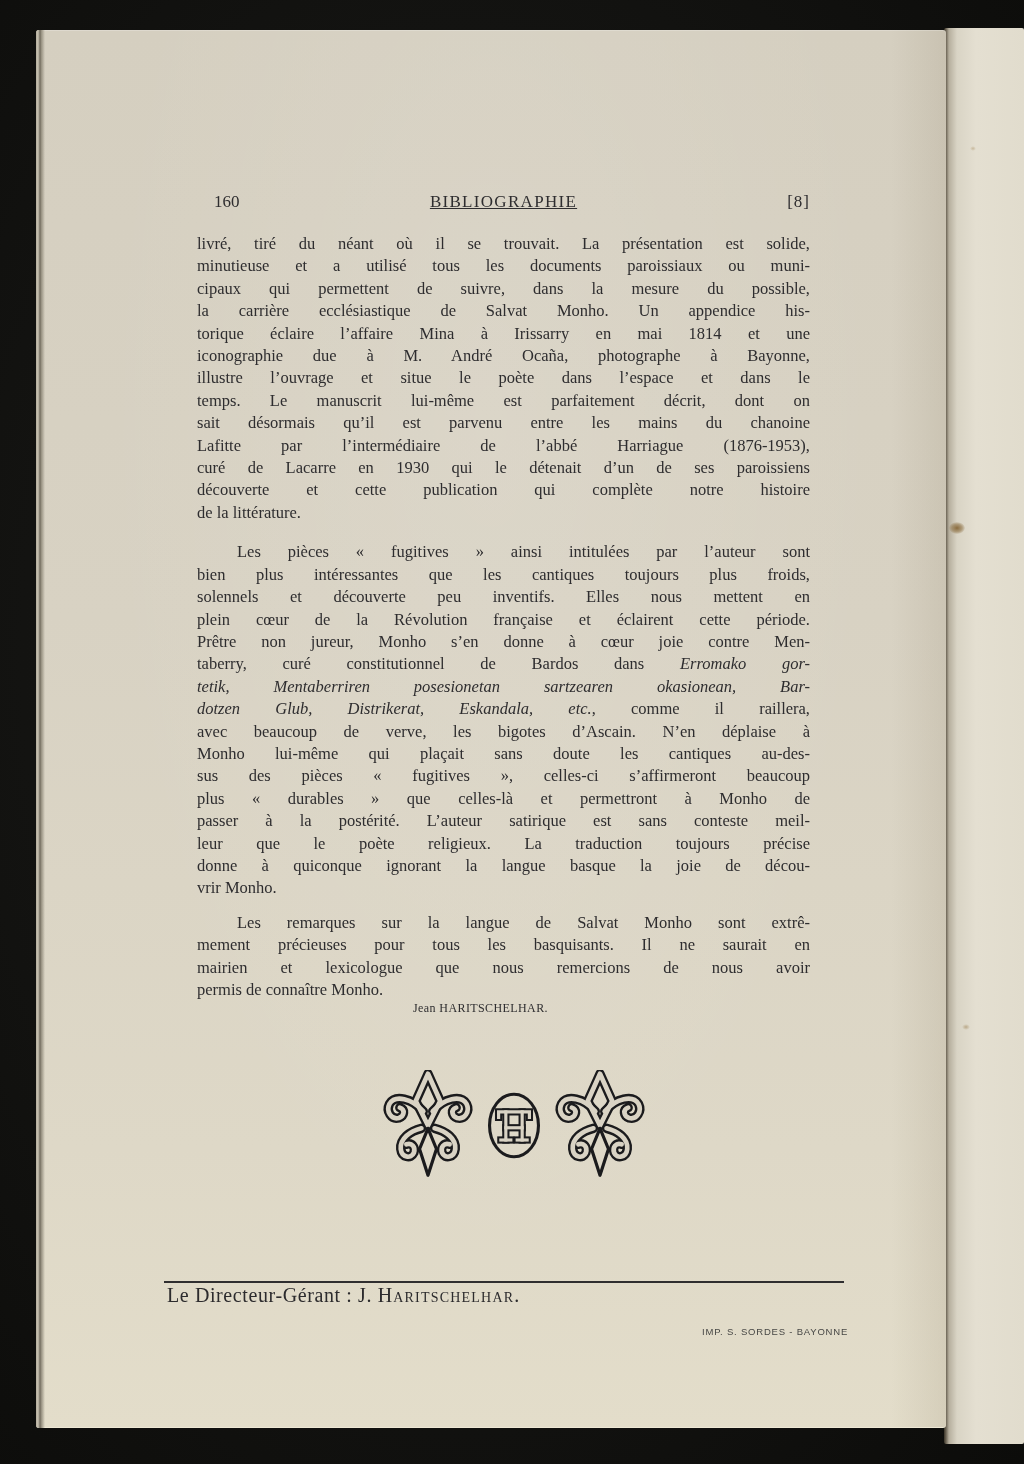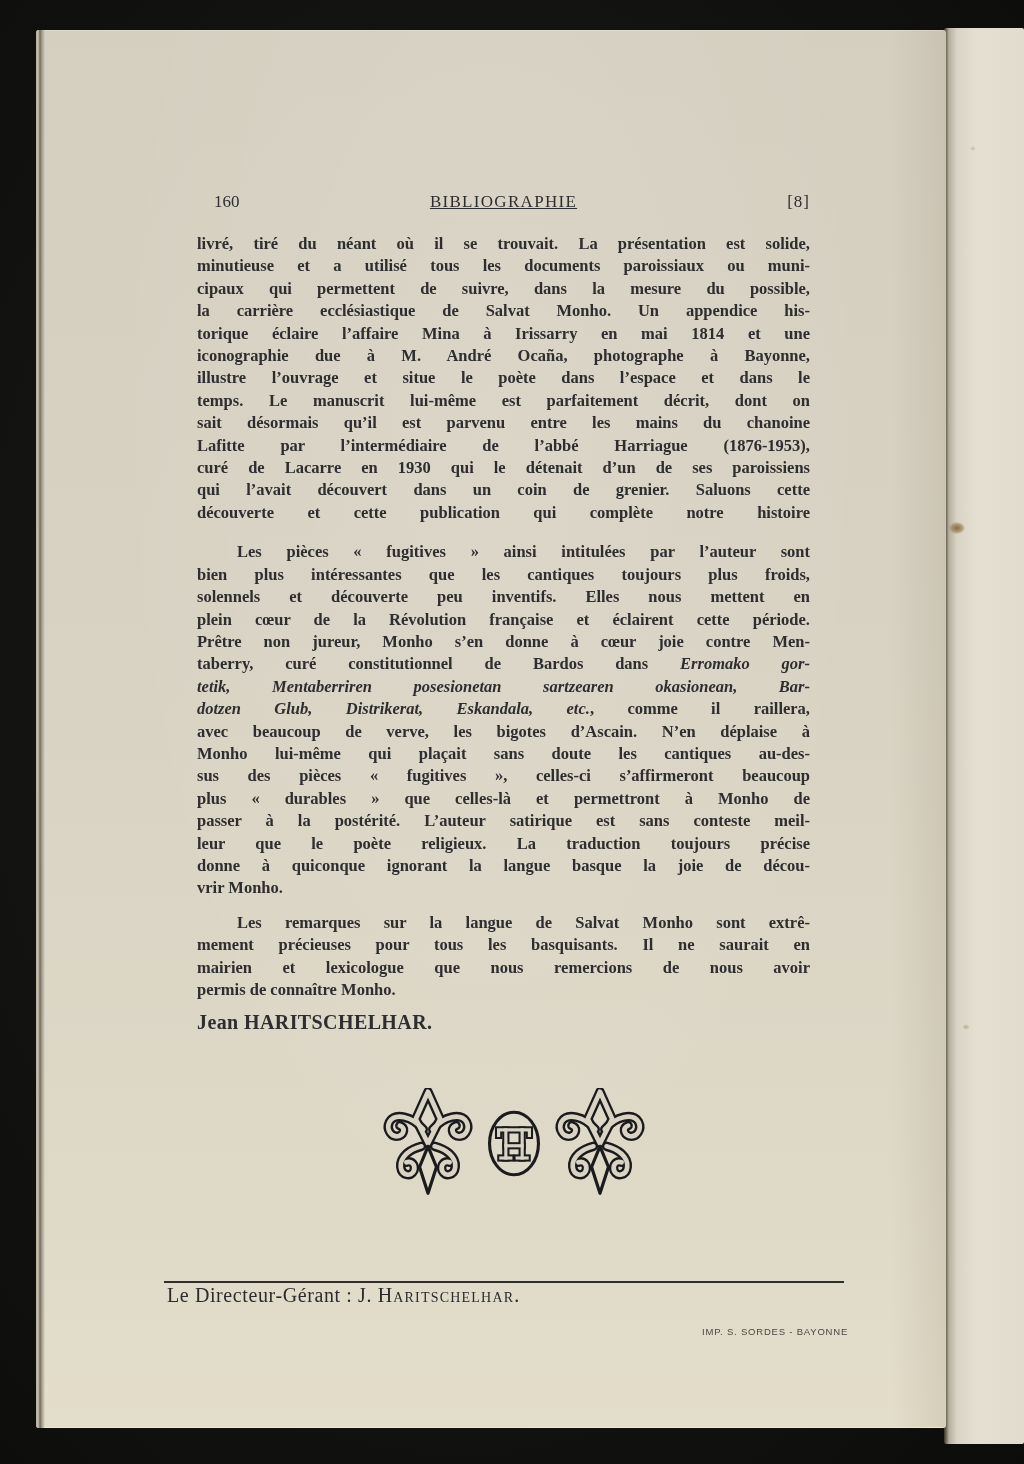--- a/index.html
+++ b/index.html
@@ -28,29 +28,29 @@
         color:#2e2d2f;}
   .page::before{content:"";position:absolute;left:0;top:0;bottom:0;width:9px;
         background:linear-gradient(90deg,#b3ac9b 0px,#c8c2b2 2px,#736d5f 4px,#9b9585 5.5px,rgba(216,210,195,0) 9px);
         border-radius:3px 0 0 3px;}
 
   .running-head{position:absolute;left:161px;top:162px;width:613px;height:24px;font-size:17px;}
   .rh-num{position:absolute;left:4px;top:0;margin-left:13px;}
   .rh-title{position:absolute;left:50%;top:0;transform:translateX(-50%);letter-spacing:1.3px;text-decoration:underline;}
   .rh-ref{position:absolute;right:0;top:0;letter-spacing:1px;}
 
-  .content{position:absolute;left:161px;top:203px;width:613px;font-weight:bold;}
+  .content{position:absolute;left:161px;top:203px;width:613px;}
   .line{font-size:16.5px;line-height:22.4px;text-align:justify;text-align-last:justify;white-space:normal;}
   .line.last{text-align-last:left;}
   .para.indent .line.first{text-indent:40px;}
   .para + .para{margin-top:17px;}
   .para.p3{margin-top:12px;}
   .it{font-style:italic;}
 
-  .signature{margin-top:10px;text-align:left;padding-right:46px;font-size:20px;letter-spacing:.4px;}
+  .signature{text-align:center;padding-right:46px;font-size:12px;letter-spacing:.4px;}
 
   .ornament{margin-top:54px;margin-left:20px;display:flex;justify-content:center;align-items:center;gap:10px;}
   .ornament svg{display:block;}
   .o-black{stroke:#1b1b1d;stroke-width:10;fill:none;}
   .o-paper{stroke:#d9d3c4;stroke-width:5;fill:none;}
   .o-line{stroke:#1b1b1d;stroke-width:3.4;fill:none;stroke-linejoin:round;}
   .m-black{stroke:#1b1b1d;stroke-width:8;fill:none;}
   .m-paper{stroke:#d9d3c4;stroke-width:3.5;fill:none;}
 
   .footer-rule{position:absolute;left:128px;top:1251px;width:680px;height:1.6px;background:#2f2e2f;}
@@ -107,22 +107,22 @@
             <div class="line"><span>minutieuse et a utilisé tous les documents paroissiaux ou muni-</span></div>
             <div class="line"><span>cipaux qui permettent de suivre, dans la mesure du possible,</span></div>
             <div class="line"><span>la carrière ecclésiastique de Salvat Monho. Un appendice his-</span></div>
             <div class="line"><span>torique éclaire l’affaire Mina à Irissarry en mai 1814 et une</span></div>
             <div class="line"><span>iconographie due à M. André Ocaña, photographe à Bayonne,</span></div>
             <div class="line"><span>illustre l’ouvrage et situe le poète dans l’espace et dans le</span></div>
             <div class="line"><span>temps. Le manuscrit lui-même est parfaitement décrit, dont on</span></div>
             <div class="line"><span>sait désormais qu’il est parvenu entre les mains du chanoine</span></div>
             <div class="line"><span>Lafitte par l’intermédiaire de l’abbé Harriague (1876-1953),</span></div>
             <div class="line"><span>curé de Lacarre en 1930 qui le détenait d’un de ses paroissiens</span></div>
-            <div class="line"><span>qui l’avait découvert dans un coin de grenier. Saluons cette</span></div>
             <div class="line"><span>découverte et cette publication qui complète notre histoire</span></div>
+            <div class="line last"><span>de la littérature.</span></div>
           </div>
           <div class="para indent p2">
             <div class="line first"><span>Les pièces « fugitives » ainsi intitulées par l’auteur sont</span></div>
             <div class="line"><span>bien plus intéressantes que les cantiques toujours plus froids,</span></div>
             <div class="line"><span>solennels et découverte peu inventifs. Elles nous mettent en</span></div>
             <div class="line"><span>plein cœur de la Révolution française et éclairent cette période.</span></div>
             <div class="line"><span>Prêtre non jureur, Monho s’en donne à cœur joie contre Men-</span></div>
             <div class="line"><span>taberry, curé constitutionnel de Bardos dans </span><span class="it">Erromako gor-</span></div>
             <div class="line"><span class="it">tetik, Mentaberriren posesionetan sartzearen okasionean, Bar-</span></div>
             <div class="line"><span class="it">dotzen Glub, Distrikerat, Eskandala, etc.</span><span>, comme il raillera,</span></div>

